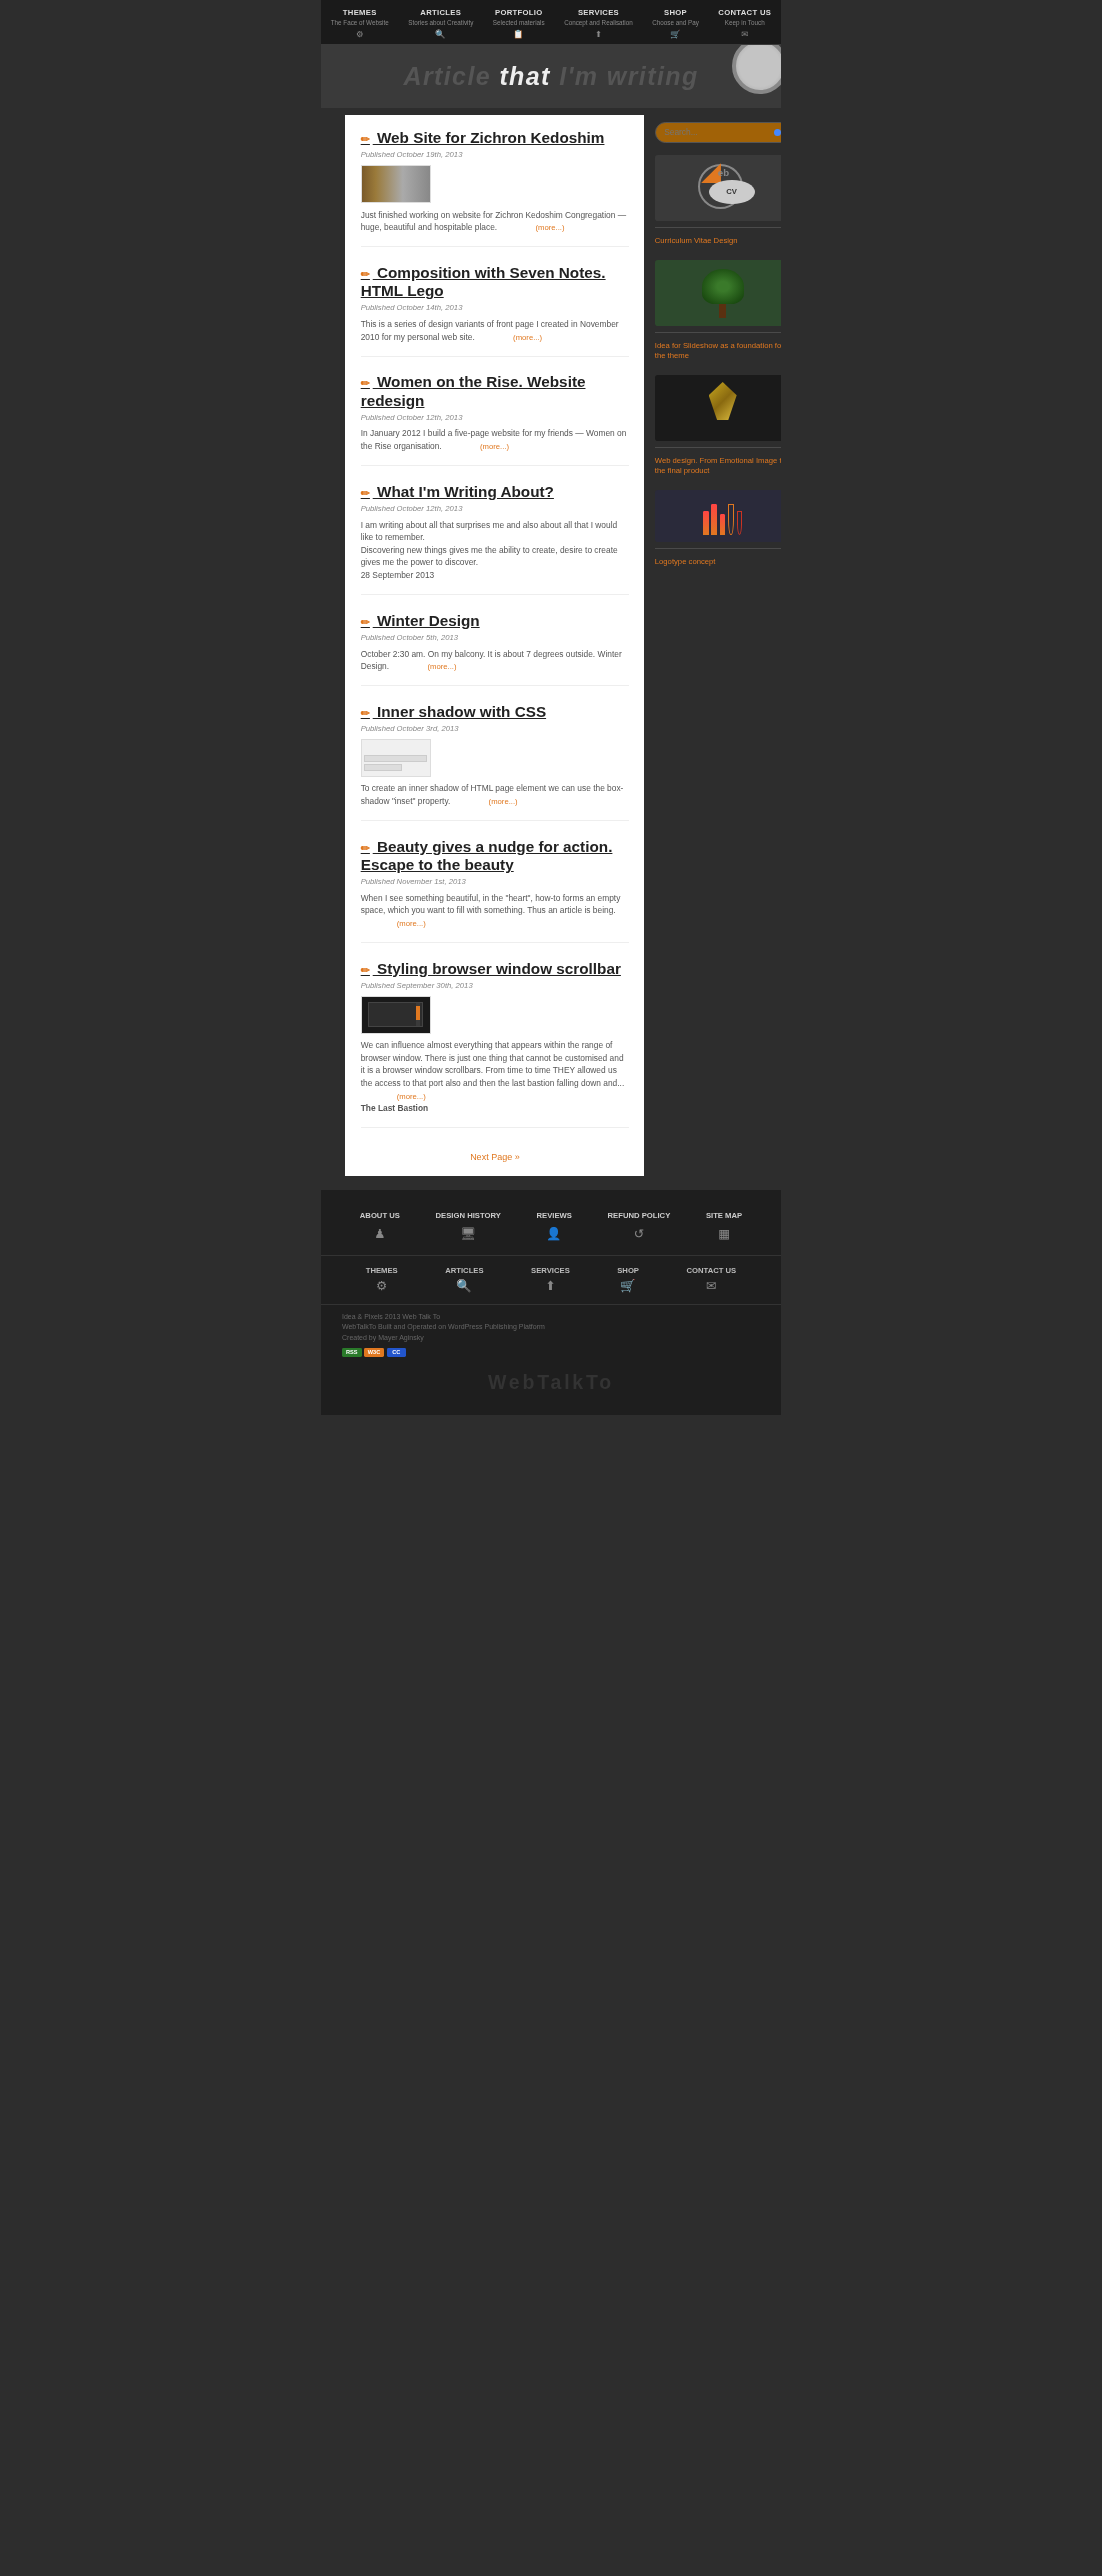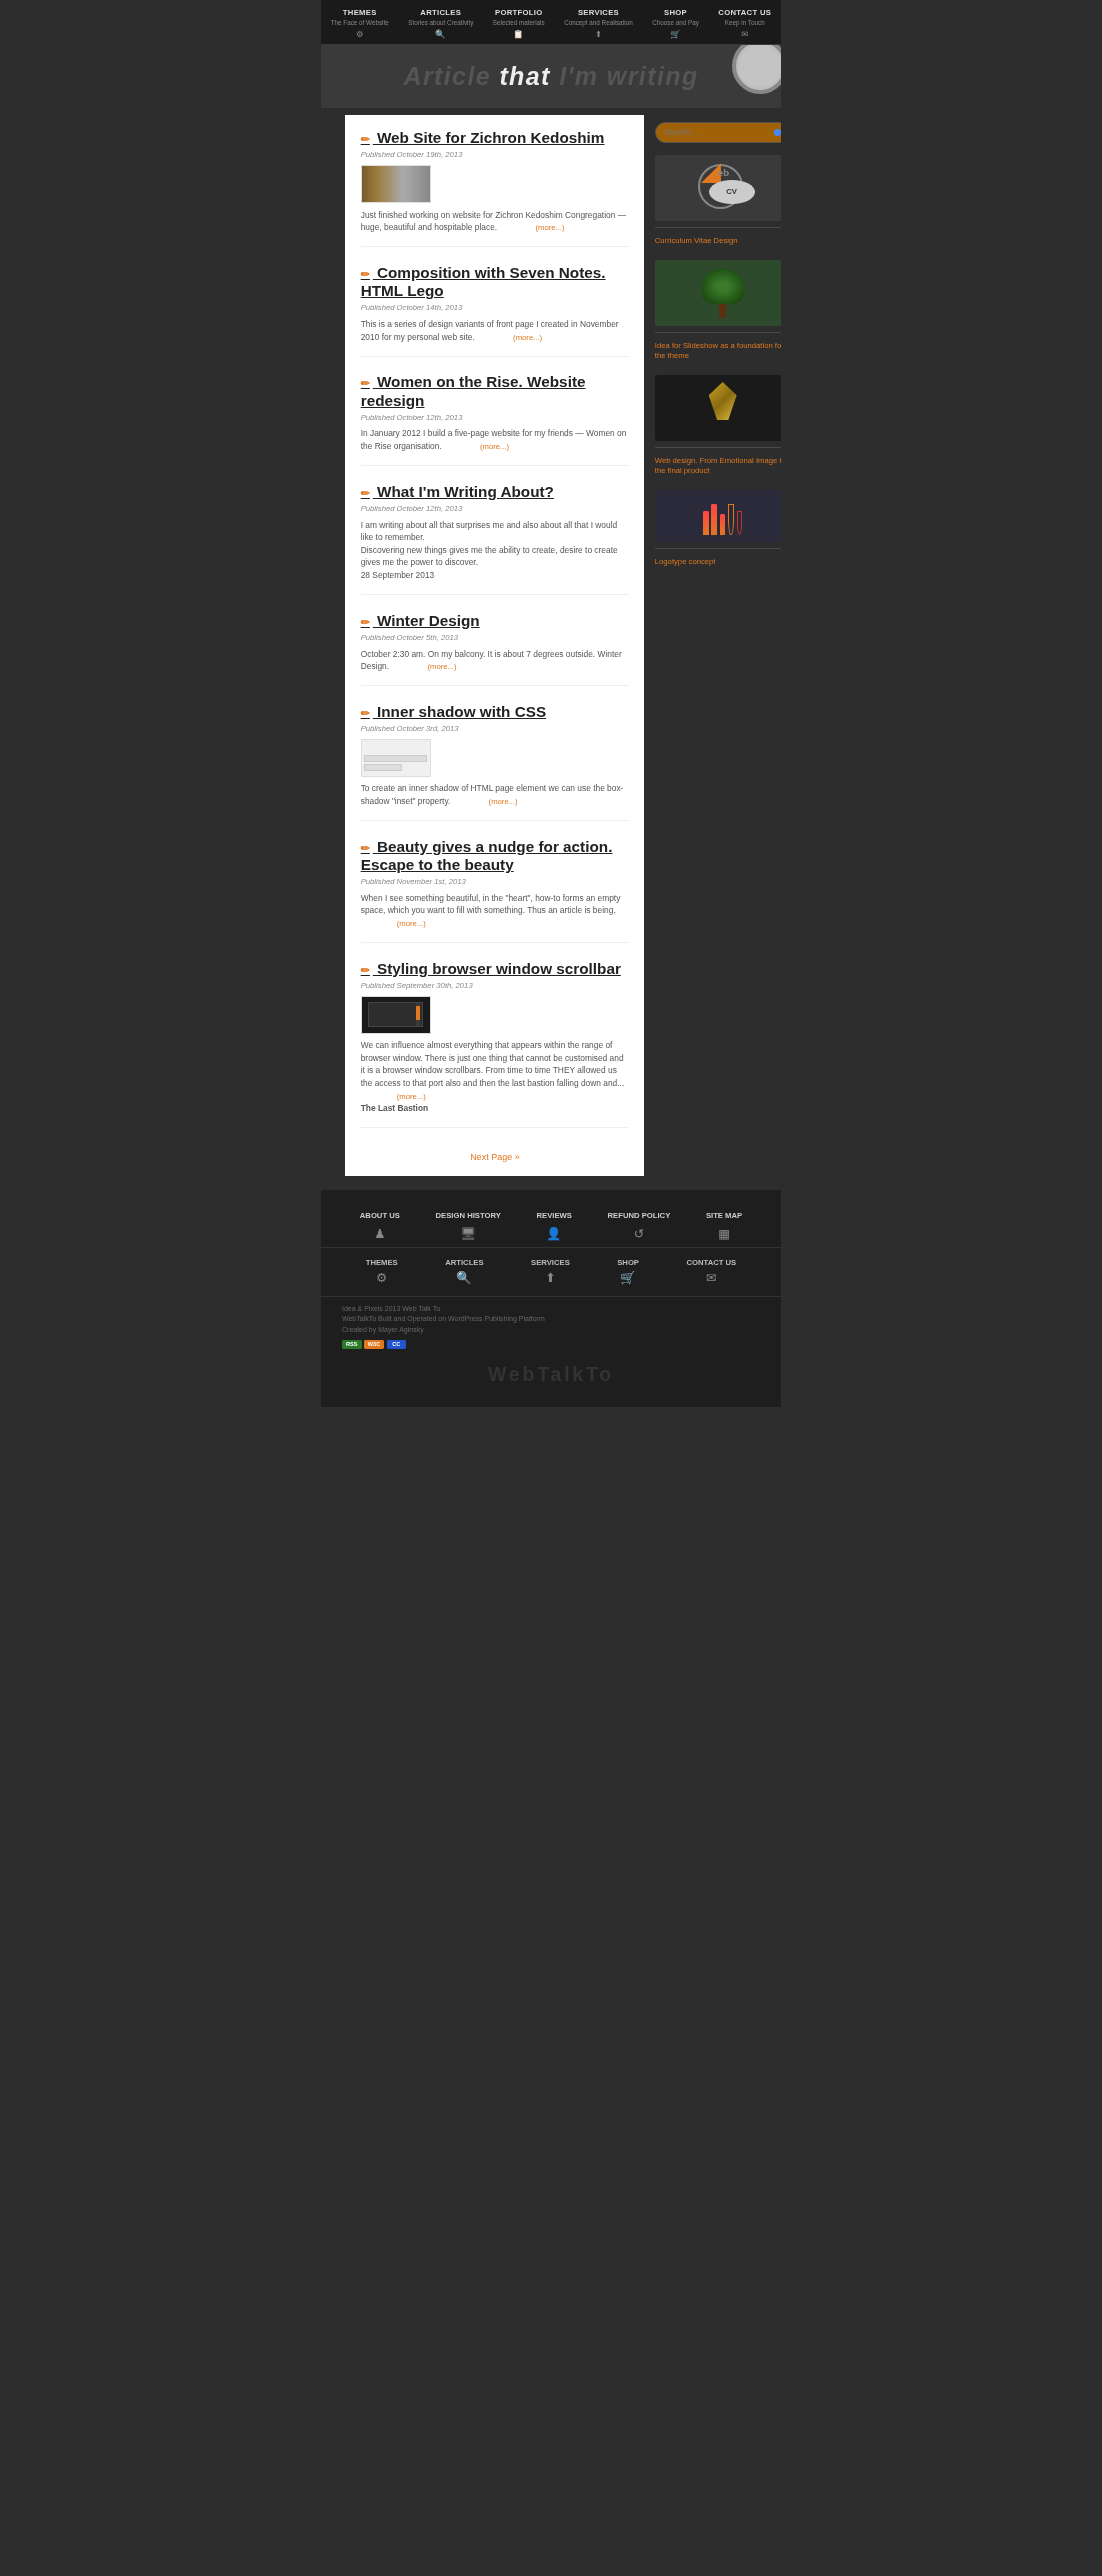--- a/index.html
+++ b/index.html
@@ -390,21 +390,21 @@
 
     
     .footer {
       background: #1e1e1e;
       padding: 14px 0;
       margin-top: 7px;
     }
     .footer-top {
       display: flex;
       justify-content: space-around;
-      padding: 7px 21px 6px;
+      padding: 7px 21px 14px;
       border-bottom: 0.7px solid #333;
     }
     .footer-col {
       text-align: center;
       color: #aaa;
     }
     .footer-col .footer-title {
       font-size: 7.7px;
       font-weight: bold;
       color: #ccc;

